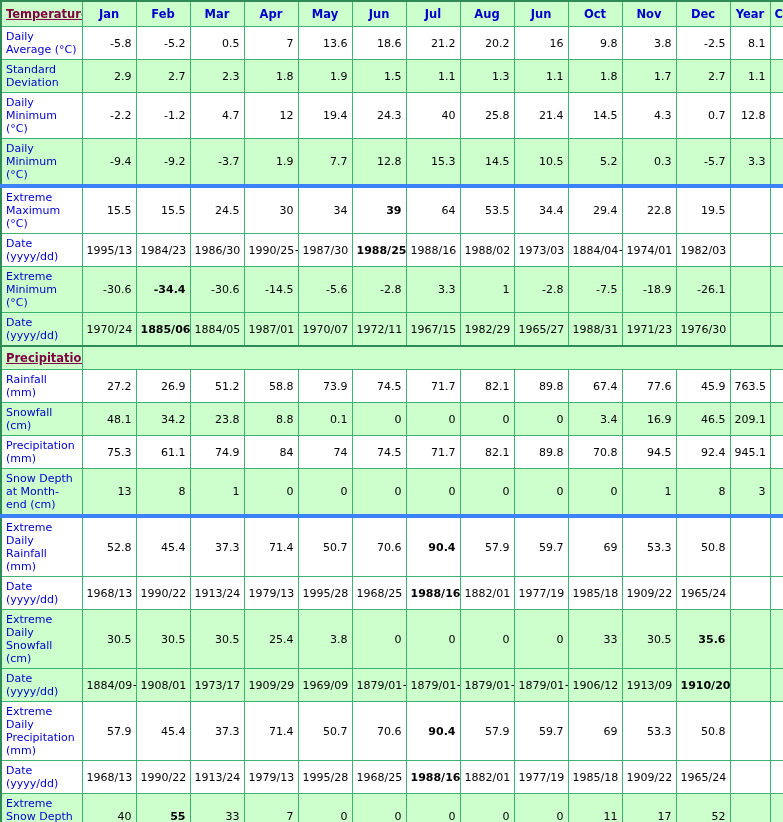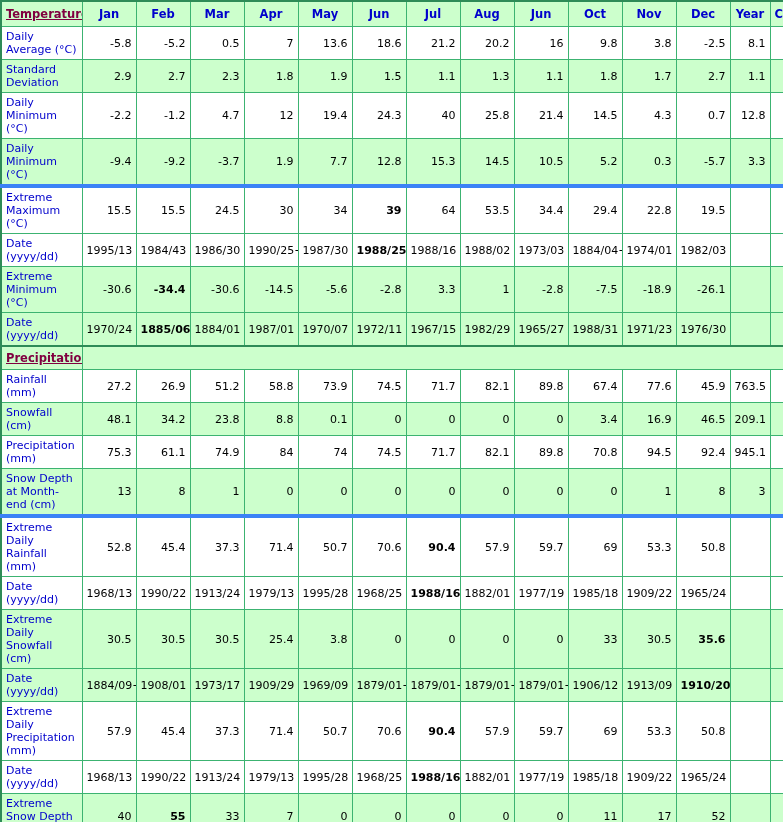--- a/index.html
+++ b/index.html
@@ -196,21 +196,21 @@
         <td class="val">34.4</td>
         <td class="val">29.4</td>
         <td class="val">22.8</td>
         <td class="val">19.5</td>
         <td class="val"></td>
         <td class="val"></td>
       </tr>
       <tr class="white">
         <td class="rowlabel">Date (yyyy/dd)</td>
         <td class="val">1995/13</td>
-        <td class="val">1984/43</td>
+        <td class="val">1984/23</td>
         <td class="val">1986/30</td>
         <td class="val">1990/25+</td>
         <td class="val">1987/30</td>
         <td class="val bold">1988/25</td>
         <td class="val">1988/16</td>
         <td class="val">1988/02</td>
         <td class="val">1973/03</td>
         <td class="val">1884/04+</td>
         <td class="val">1974/01</td>
         <td class="val">1982/03</td>
@@ -231,21 +231,21 @@
         <td class="val">-7.5</td>
         <td class="val">-18.9</td>
         <td class="val">-26.1</td>
         <td class="val"></td>
         <td class="val"></td>
       </tr>
       <tr class="green">
         <td class="rowlabel">Date (yyyy/dd)</td>
         <td class="val">1970/24</td>
         <td class="val bold">1885/06</td>
-        <td class="val">1884/01</td>
+        <td class="val">1884/05</td>
         <td class="val">1987/01</td>
         <td class="val">1970/07</td>
         <td class="val">1972/11</td>
         <td class="val">1967/15</td>
         <td class="val">1982/29</td>
         <td class="val">1965/27</td>
         <td class="val">1988/31</td>
         <td class="val">1971/23</td>
         <td class="val">1976/30</td>
         <td class="val"></td>

